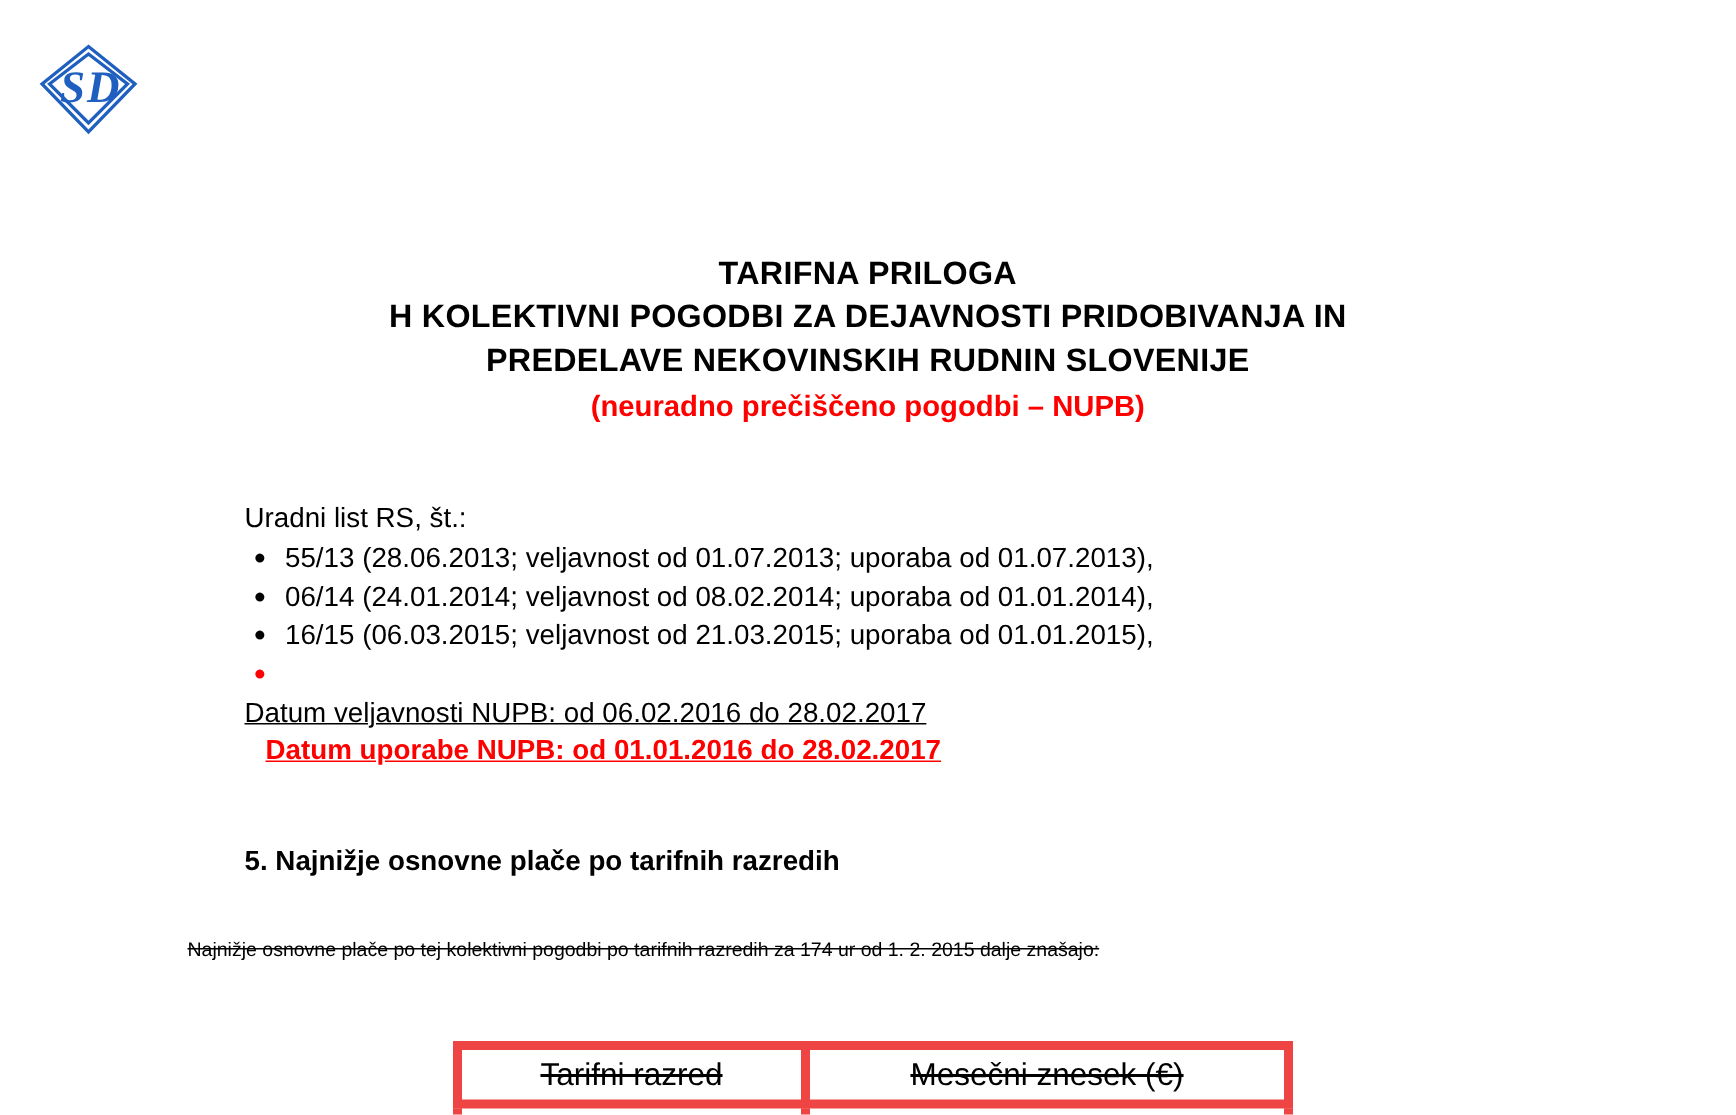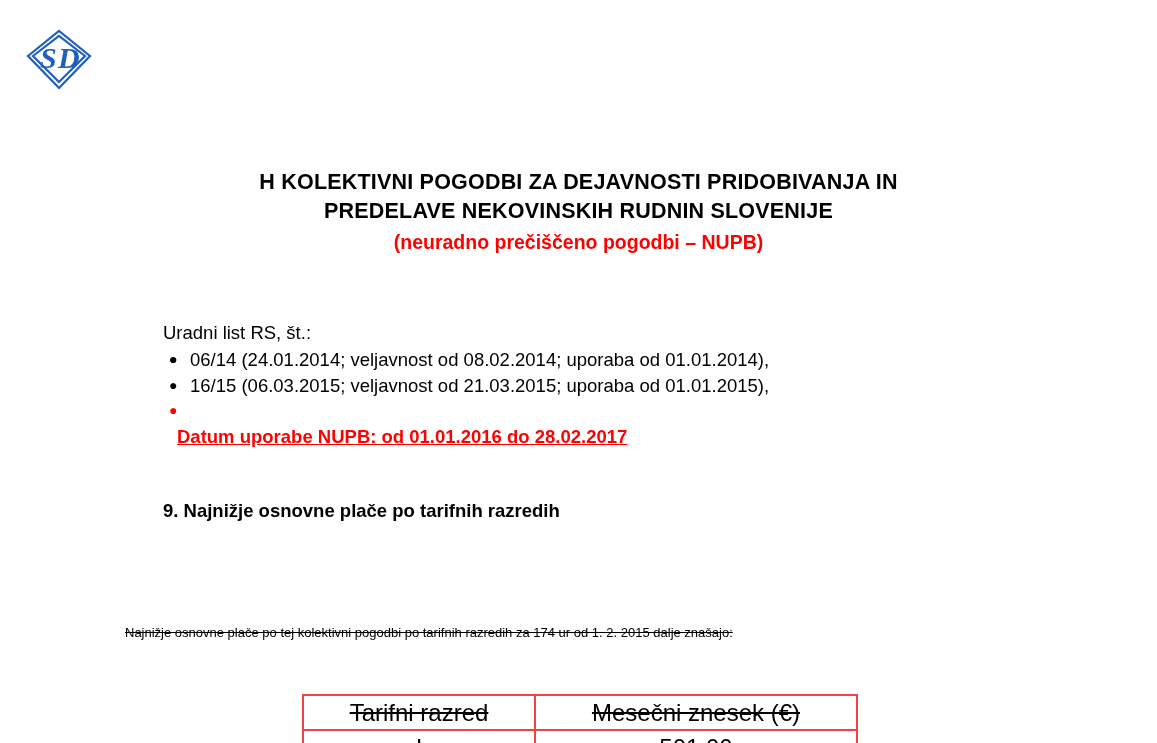--- a/index.html
+++ b/index.html
@@ -45,21 +45,21 @@
     font-weight: bold;
     line-height: 29px;
     color: #ff0000;
     margin-top: 2px;
   }
 
   
   .body-wrap {
     position: absolute;
     left: 163px;
-    top: 320px;
+    top: 332px;
     width: 900px;
     font-size: 18.5px;
     line-height: 25.5px;
   }
   .plain-line {
     font-size: 18.5px;
     line-height: 25px;
   }
   ul.ul-list {
     list-style: none;
@@ -119,23 +119,23 @@
     left: 302px;
     top: 694px;
     width: 554px;
   }
   table.tariff {
     border-collapse: collapse;
     width: 554px;
     table-layout: fixed;
   }
   table.tariff td, table.tariff th {
-    border: 2px solid #ef4444;
+    border: 6px solid #ef4444;
     text-align: center;
-    font-size: 24px;
+    font-size: 21px;
     font-weight: normal;
     height: 33px;
     text-decoration: line-through;
     padding: 0;
   }
   table.tariff col.c1 { width: 232px; }
   table.tariff col.c2 { width: 322px; }
 </style>
 </head>
 <body>
@@ -147,55 +147,60 @@
       <path d="M13 30 L39 10 L65 30 L39 56 Z"></path>
     </g>
     <g fill="#1f5fbf" font-family="Liberation Serif, serif" font-size="30" font-weight="bold" font-style="italic">
       <text x="20" y="42">S</text>
       <text x="38" y="42">D</text>
     </g>
   </svg>
 </div>
 
 <div class="title-block">
+  <div class="title-line">TARIFNA PRILOGA</div>
   <div class="title-line">H KOLEKTIVNI POGODBI ZA DEJAVNOSTI PRIDOBIVANJA IN</div>
   <div class="title-line">PREDELAVE NEKOVINSKIH RUDNIN SLOVENIJE</div>
   <div class="subtitle-line">(neuradno prečiščeno pogodbi – NUPB)</div>
 </div>
 
 <div class="body-wrap">
 
   <div class="plain-line">Uradni list RS, št.:</div>
 
   <ul class="ul-list">
     <li class="black">
       <span class="bullet">●</span>
+      <span>55/13 (28.06.2013; veljavnost od 01.07.2013; uporaba od 01.07.2013),</span>
     </li>
     <li class="black">
       <span class="bullet">●</span>
       <span>06/14 (24.01.2014; veljavnost od 08.02.2014; uporaba od 01.01.2014),</span>
     </li>
     <li class="black">
       <span class="bullet">●</span>
       <span>16/15 (06.03.2015; veljavnost od 21.03.2015; uporaba od 01.01.2015),</span>
     </li>
     <li class="red">
       <span class="bullet">●</span>
     </li>
   </ul>
 
   <div class="spacer-lg"></div>
 
+  <div>
+    <span class="u-line">Datum veljavnosti NUPB: od 06.02.2016 do 28.02.2017</span>
+  </div>
   <div>
     <span class="u-line red">Datum uporabe NUPB: od 01.01.2016 do 28.02.2017</span>
   </div>
 
   <div class="spacer-xl"></div>
 
-  <div class="section-heading">9. Najnižje osnovne plače po tarifnih razredih</div>
+  <div class="section-heading">5. Najnižje osnovne plače po tarifnih razredih</div>
 </div>
 
 <div class="struck-wide">Najnižje osnovne plače po tej kolektivni pogodbi po tarifnih razredih za 174 ur od 1. 2. 2015 dalje znašajo:</div>
 
 <div class="table-wrap">
   <table class="tariff">
     <colgroup>
         <col class="c1">
         <col class="c2">
       </colgroup>

